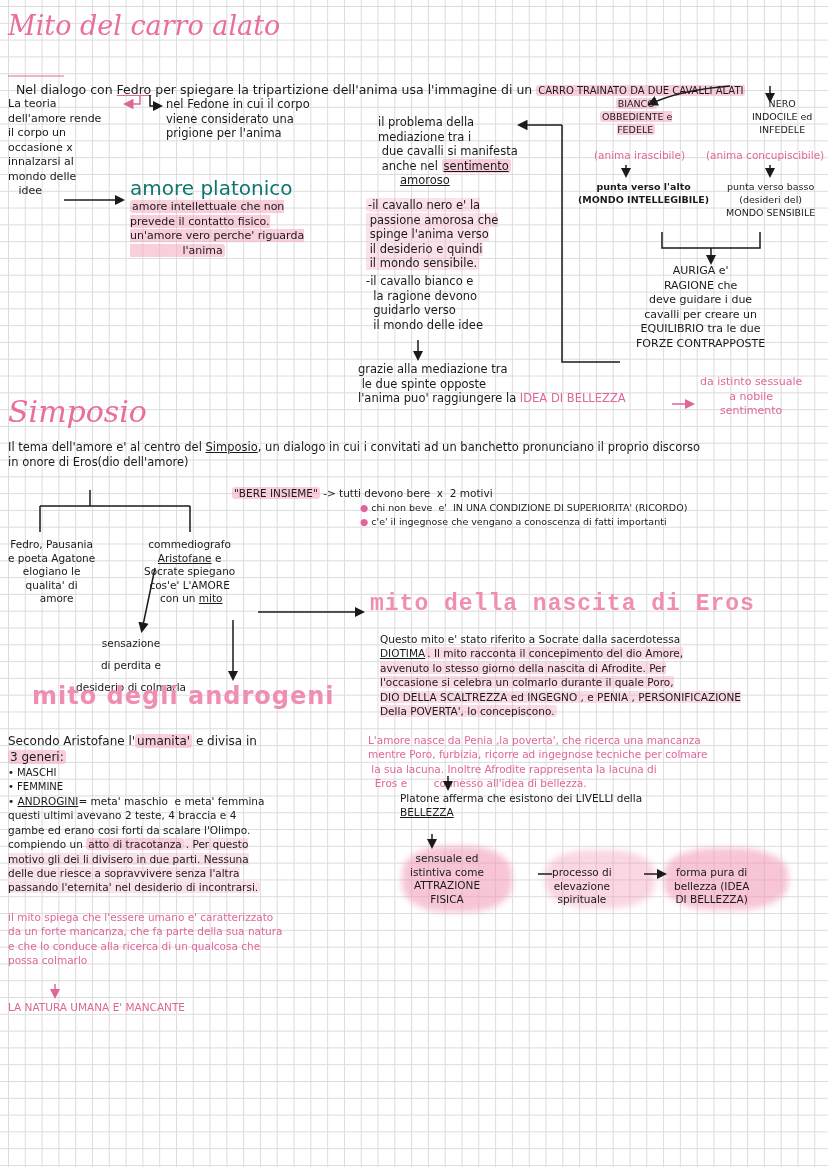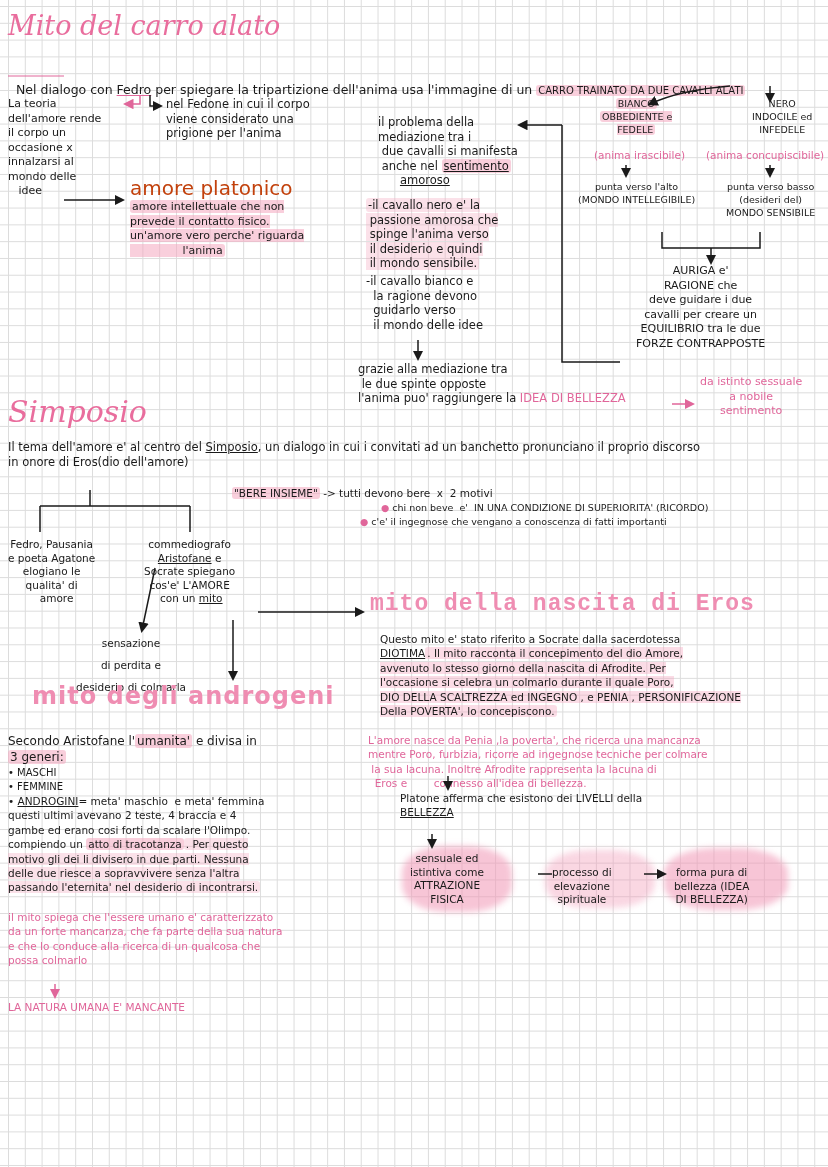--- a/index.html
+++ b/index.html
@@ -17,21 +17,21 @@
   .t { position:absolute; font-size:11.5px; line-height:14.5px; white-space:pre; }
   .tc { text-align:center; }
   .pink { color:#e0669a; }
   .hl { background:rgba(244,168,192,0.55); border-radius:3px; padding:0 2px; }
   .title {
     position:absolute; color:#e96d9d;
     font-family:"DejaVu Serif", serif; font-style:italic;
     font-size:27px; line-height:32px; white-space:nowrap;
   }
   .sub {
-    position:absolute; color:#c2410c;
+    position:absolute; color:#0f766e;
     font-family:"DejaVu Sans", sans-serif; font-size:20px; line-height:24px; white-space:nowrap;
   }
   .sub.bold { font-weight:bold; font-size:23px; letter-spacing:1px; color:#ef8db2; }
   .u { text-decoration:underline; }
   .blob { position:absolute; background:rgba(240,150,180,0.55); border-radius:40%; filter:blur(3px); }
   svg.arrows { position:absolute; left:0; top:0; width:828px; height:1167px; pointer-events:none; }
 </style>
 </head>
 <body>
 
@@ -84,37 +84,37 @@
 sentimento</div>
 
 <div class="t tc" style="left:600px;top:97px;font-size:9.5px;line-height:13px;"><span class="hl">BIANCO</span>
 <span class="hl">OBBEDIENTE e
 FEDELE</span></div>
 <div class="t tc" style="left:752px;top:97px;font-size:9.5px;line-height:13px;"><span>NERO</span>
 <span>INDOCILE ed
 INFEDELE</span></div>
 <div class="t pink" style="left:594px;top:148px;font-size:10.5px;">(anima irascibile)</div>
 <div class="t pink" style="left:706px;top:148px;font-size:10.5px;">(anima concupiscibile)</div>
-<div class="t tc" style="left:578px;top:180px;font-size:9.5px;line-height:13px;">punta verso l'alto
+<div class="t tc" style="left:578px;top:180px;font-size:9.5px;line-height:13px;font-weight:bold;">punta verso l'alto
 (MONDO INTELLEGIBILE)</div>
 <div class="t tc" style="left:726px;top:180px;font-size:9.5px;line-height:13px;">punta verso basso
 (desideri del)
 MONDO SENSIBILE</div>
 <div class="t tc" style="left:636px;top:264px;font-size:11px;line-height:14.5px;">AURIGA e'
 RAGIONE che
 deve guidare i due
 cavalli per creare un
 EQUILIBRIO tra le due
 FORZE CONTRAPPOSTE</div>
 
 <div class="title" style="left:8px;top:396px;font-size:30px;">Simposio</div>
 <div class="t" style="left:8px;top:440px;"><span>Il tema dell'amore e' al centro del </span><span class="u">Simposio</span><span>, un dialogo in cui i convitati ad un banchetto pronunciano il proprio discorso
 in onore di Eros(dio dell'amore)</span></div>
 <div class="t" style="left:232px;top:486px;font-size:10.5px;"><span class="hl">"BERE INSIEME"</span><span> -&gt; tutti devono bere  x  2 motivi</span></div>
-<div class="t" style="left:360px;top:501px;font-size:9.5px;margin-left:21px;"><span class="pink">● </span><span>chi non beve  e'  IN UNA CONDIZIONE DI SUPERIORITA' (RICORDO)</span></div>
+<div class="t" style="left:360px;top:501px;font-size:9.5px;"><span class="pink">● </span><span>chi non beve  e'  IN UNA CONDIZIONE DI SUPERIORITA' (RICORDO)</span></div>
 <div class="t" style="left:360px;top:515px;font-size:9.5px;"><span class="pink">● </span><span>c'e' il ingegnose che vengano a conoscenza di fatti importanti</span></div>
 
 <div class="t tc" style="left:8px;top:538px;font-size:10.5px;line-height:13.5px;">Fedro, Pausania
 e poeta Agatone
 elogiano le
 qualita' di
    amore</div>
 <div class="t tc" style="left:144px;top:538px;font-size:10.5px;line-height:13.5px;"><span>commediografo
 </span><span class="u">Aristofane</span><span> e
 Socrate spiegano

